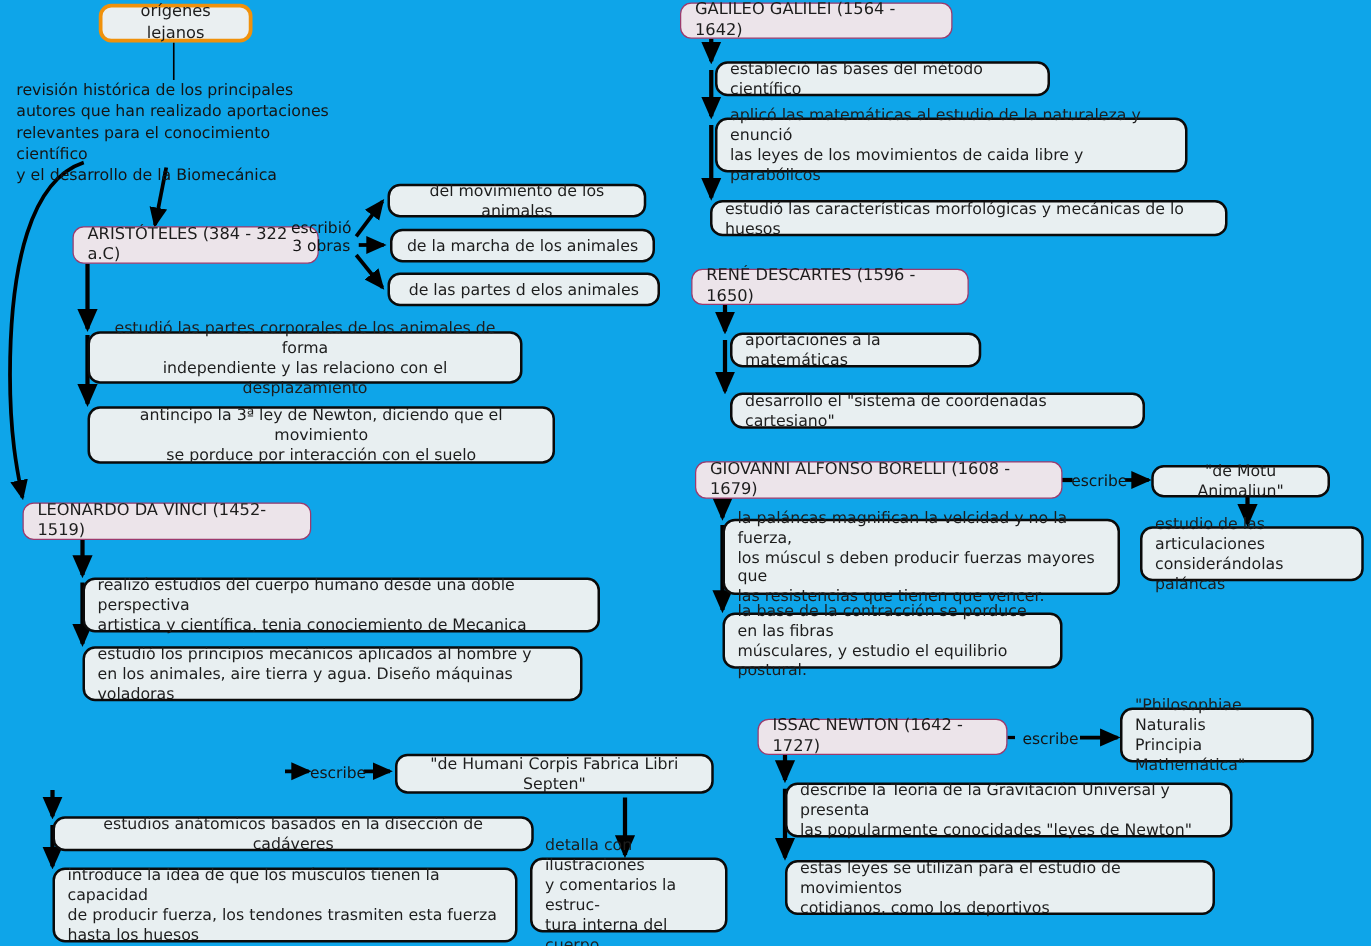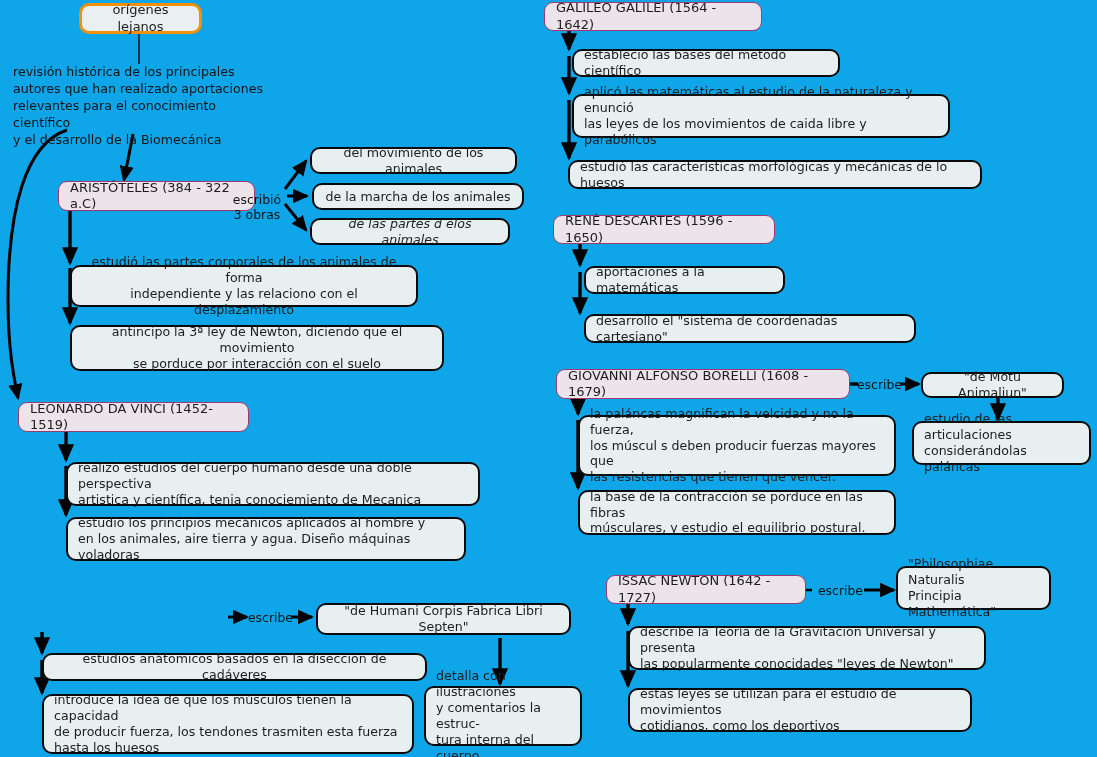--- a/index.html
+++ b/index.html
@@ -181,26 +181,26 @@
 
   <div class="node root" style="left:79px; top:3px; width:123px; height:31px;">orígenes lejanos</div>
 
   <div class="freetext" style="left:13px; top:64px; width:260px;">revisión histórica de los principales
 autores que han realizado aportaciones
 relevantes para el conocimiento científico
 y el desarrollo de la Biomecánica</div>
 
   <div class="node person" style="left:18px; top:181px; width:197px; height:30px;margin-left:40px;">ARISTÓTELES (384 - 322 a.C)</div>
 
-  <div class="edgelabel" style="left:226px; top:192px; width:62px;">escribió
+  <div class="edgelabel" style="left:226px; top:174px; width:62px;">escribió
 3 obras</div>
 
   <div class="node detail center" style="left:310px; top:147px; width:207px; height:27px;">del movimiento de los animales</div>
   <div class="node detail center" style="left:312px; top:183px; width:212px; height:27px;text-align:right;">de la marcha de los animales</div>
-  <div class="node detail center" style="left:310px; top:218px; width:200px; height:27px;font-style:italic;">de las partes d elos animales</div>
+  <div class="node detail center" style="left:310px; top:218px; width:218px; height:27px;">de las partes d elos animales</div>
 
   <div class="node detail center" style="left:70px; top:265px; width:348px; height:42px;">estudió las partes corporales de los animales de forma
 independiente y las relaciono con el desplazamiento</div>
   <div class="node detail center" style="left:70px; top:325px; width:374px; height:46px;">antincipo la 3ª ley de Newton, diciendo que el movimiento
 se porduce por interacción con el suelo</div>
 
   <div class="node person" style="left:18px; top:402px; width:231px; height:30px;">LEONARDO DA VINCI (1452-1519)</div>
 
   <div class="node detail" style="left:66px; top:462px; width:414px; height:44px;">realizó estudios del cuerpo humano desde una doble perspectiva
 artistica y científica, tenia conociemiento de Mecanica</div>
@@ -235,21 +235,21 @@
 
   <div class="node person" style="left:556px; top:369px; width:294px; height:30px;">GIOVANNI ALFONSO BORELLI (1608 - 1679)</div>
 
   <div class="edgelabel" style="left:857px; top:377px; width:44px;">escribe</div>
 
   <div class="node detail center" style="left:921px; top:372px; width:143px; height:26px;">"de Motu Animaliun"</div>
 
   <div class="node detail" style="left:578px; top:415px; width:318px; height:61px;">la paláncas magnifican la velcidad y no la fuerza,
 los múscul s deben producir fuerzas mayores que
 las resistencias que tienen que vencer.</div>
-  <div class="node detail" style="left:578px; top:490px; width:318px; height:45px;">la base de la contracción se porduce en las fibras
+  <div class="node detail" style="left:578px; top:490px; width:272px; height:45px;">la base de la contracción se porduce en las fibras
 músculares, y estudio el equilibrio postural.</div>
 
   <div class="node detail" style="left:912px; top:421px; width:179px; height:44px;">estudio de las articulaciones
 considerándolas paláncas</div>
 
   <div class="node person" style="left:606px; top:575px; width:200px; height:29px;">ISSAC NEWTON (1642 - 1727)</div>
 
   <div class="edgelabel" style="left:818px; top:583px; width:44px;">escribe</div>
 
   <div class="node detail" style="left:896px; top:566px; width:155px; height:44px;">"Philosophiae Naturalis

